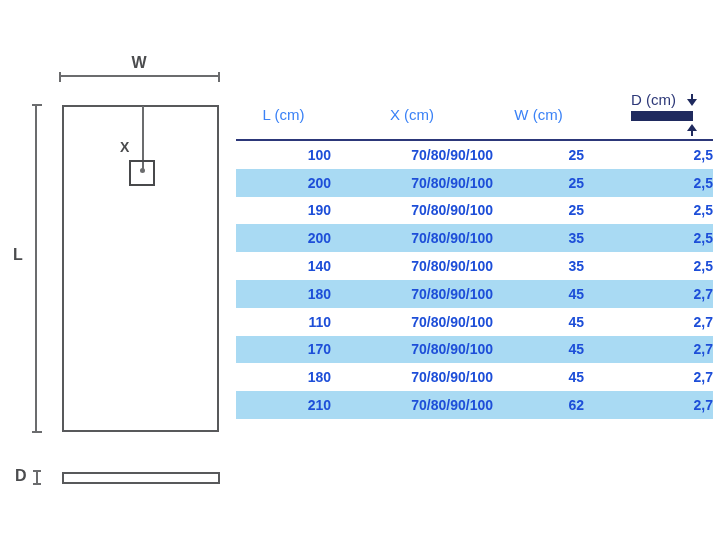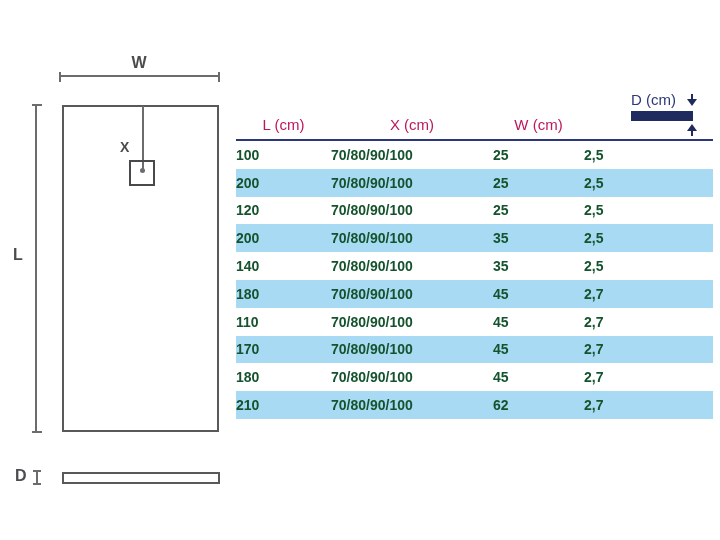--- a/index.html
+++ b/index.html
@@ -92,22 +92,22 @@
 
   .thead {
     display: grid;
     grid-template-columns: 95px 162px 91px 129px;
     align-items: end;
     border-bottom: 2.5px solid #2c3779;
     min-height: 53px;
     box-sizing: border-box;
   }
   .th {
-    text-align: center; font-size: 15px; color: #be185d;
-    padding-bottom: 6px;
+    text-align: center; font-size: 15px; color: #3b82f6;
+    padding-bottom: 16px;
   }
   .th-d-wrap { display: flex; justify-content: flex-end; padding-bottom: 3px; }
   .d-head { width: 66px; margin-right: 16px; display: flex; flex-direction: column; }
   .d-head-top {
     display: flex; align-items: center; justify-content: space-between;
     font-size: 15px; color: #2d3878;
   }
   .d-bar { width: 62px; height: 10px; background: #1f2a5e; margin-top: 3px; }
 
   .arrow { position: relative; width: 10px; height: 12px; flex: 0 0 auto; }
@@ -126,21 +126,21 @@
   .up-holder { align-self: flex-end; margin-top: 3px; margin-right: 0; }
 
   .tbody .tr {
     display: grid;
     grid-template-columns: 95px 162px 91px 129px;
     height: 27.8px;
     align-items: center;
   }
   .tbody .tr:nth-child(even) { background: #a9daf3; }
   .td {
-    text-align: left; font-size: 14px; font-weight: 600; color: #14532d;
+    text-align: right; font-size: 14px; font-weight: 600; color: #1d4ed8;
   }
 </style>
 </head>
 <body>
 
 <div class="diagram">
   <span class="w-label">W</span>
   <div class="w-dim"></div>
 
   <span class="l-label">L</span>
@@ -181,21 +181,21 @@
       <div class="td">25</div>
       <div class="td">2,5</div>
     </div>
     <div class="tr">
       <div class="td">200</div>
       <div class="td">70/80/90/100</div>
       <div class="td">25</div>
       <div class="td">2,5</div>
     </div>
     <div class="tr">
-      <div class="td">120</div>
+      <div class="td">190</div>
       <div class="td">70/80/90/100</div>
       <div class="td">25</div>
       <div class="td">2,5</div>
     </div>
     <div class="tr">
       <div class="td">200</div>
       <div class="td">70/80/90/100</div>
       <div class="td">35</div>
       <div class="td">2,5</div>
     </div>

